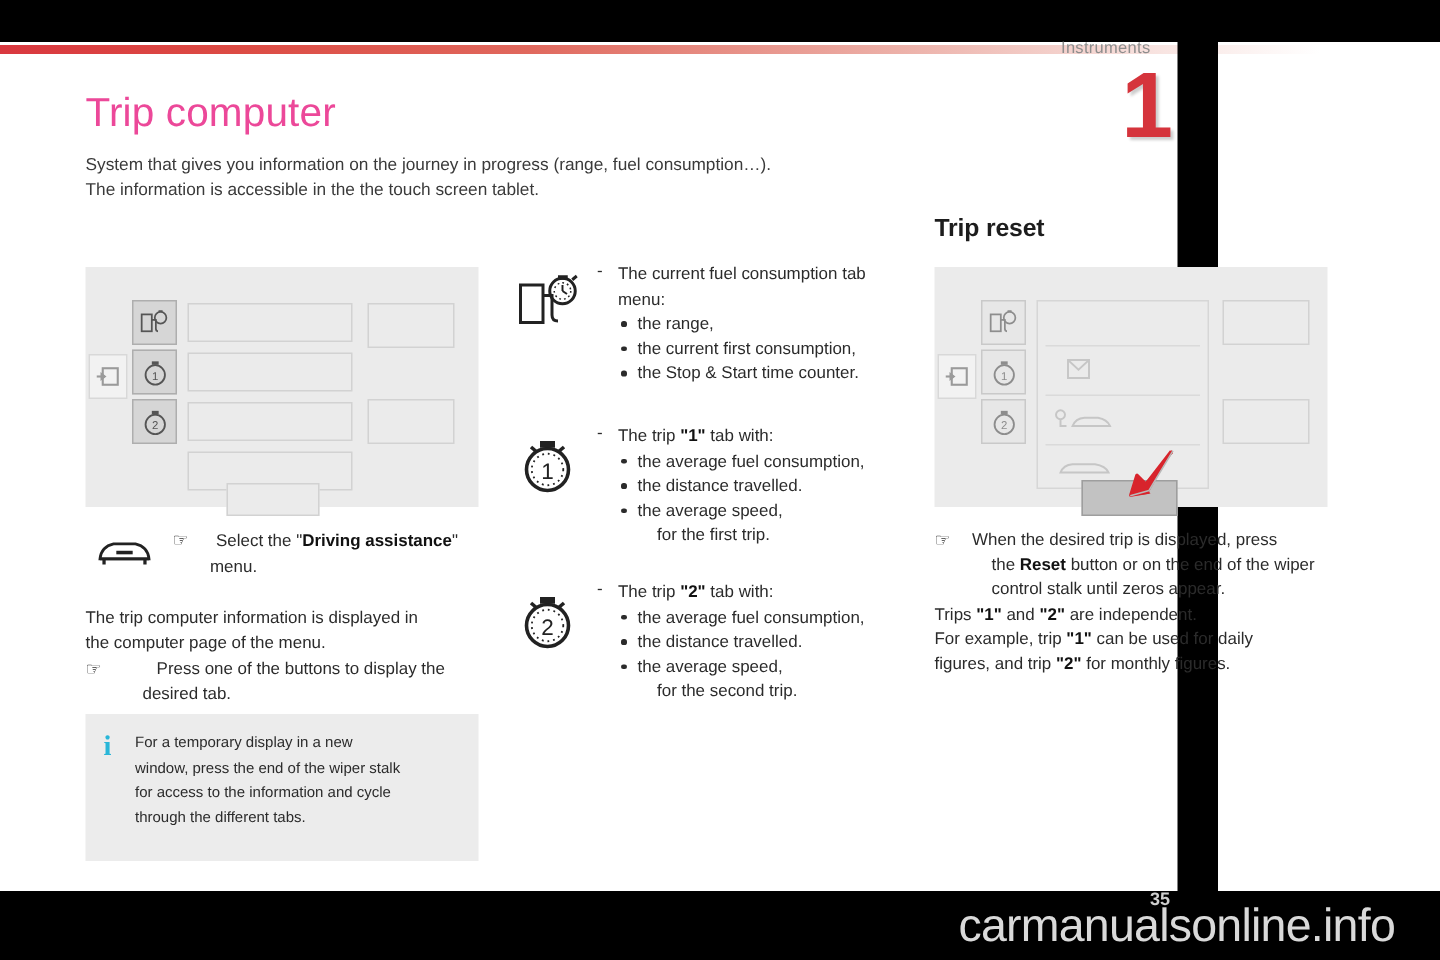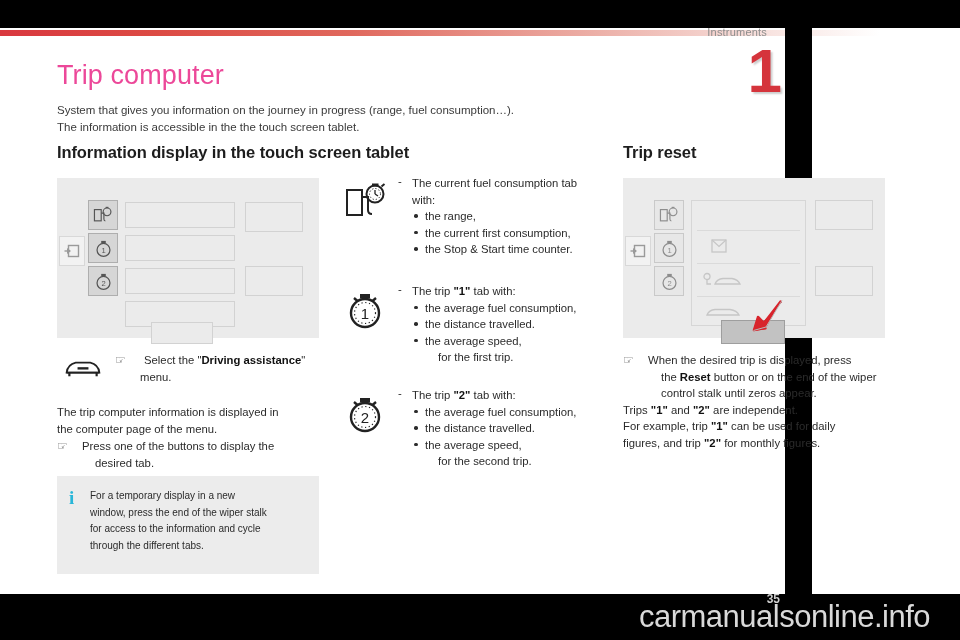--- a/index.html
+++ b/index.html
@@ -176,21 +176,20 @@
   <div class="chapter-name">Instruments</div>
   <div class="chapter-num">1</div>
 
   <h1 class="page-title">Trip computer</h1>
 
   <div class="intro">
     <div>System that gives you information on the journey in progress (range, fuel consumption…).</div>
     <div>The information is accessible in the the touch screen tablet.</div>
   </div>
 
-  <h2 class="h2 left">Information display in the touch screen tablet</h2>
   <h2 class="h2 right">Trip reset</h2>
 
   <div class="col-left">
 
     <div class="tablet">
       <div class="tside" style="left:2px; top:58px; width:26px; height:30px;">
         <svg width="16" height="14" viewBox="0 0 16 14">
           <rect x="4.5" y="1.5" width="10" height="11" fill="none" stroke="#9a9a9a" stroke-width="1.4"></rect>
           <path d="M0.5 7 L6 7" stroke="#9a9a9a" stroke-width="1.4" fill="none"></path>
           <path d="M3 4 L7 7 L3 10 Z" fill="#9a9a9a"></path>
@@ -252,21 +251,21 @@
       </div>
     </div>
 
     <div class="body para" style="margin-top:10px;">
       <div>The trip computer information is displayed in</div>
       <div>the computer page of the menu.</div>
     </div>
 
     <div class="body" style="position:relative; margin-top:1px;">
       <span class="hand" style="position:absolute; left:0; top:0;">☞</span>
-      <div style="padding-left:25px;">Press one of the buttons to display the</div>
+      <div style="padding-left:25px;text-align:center;">Press one of the buttons to display the</div>
       <div style="padding-left:38px;">desired tab.</div>
     </div>
   </div>
 
   <div class="note">
     <div class="i">i</div>
     <div class="ntext">
       <div>For a temporary display in a new</div>
       <div>window, press the end of the wiper stalk</div>
       <div>for access to the information and cycle</div>
@@ -285,21 +284,21 @@
           <circle cx="31" cy="13" r="5.5" fill="none" stroke="#222" stroke-width="1" stroke-dasharray="1.2 2"></circle>
           <rect x="28" y="2.5" width="6.5" height="3" fill="#222"></rect>
           <path d="M31 13 L31 9" stroke="#222" stroke-width="1.3"></path>
           <path d="M31 13 L34 15" stroke="#222" stroke-width="1.3"></path>
           <path d="M37.5 5.5 L40.5 3" stroke="#222" stroke-width="2"></path>
         </svg>
       </span>
       <span class="dash">-</span>
       <div class="txt body">
         <div>The current fuel consumption tab</div>
-        <div>with:</div>
+        <div>menu:</div>
         <ul class="indent-list">
           <li><span class="dot"></span><span>the range,</span></li>
           <li><span class="dot"></span><span>the current first consumption,</span></li>
           <li><span class="dot"></span><span>the Stop &amp; Start time counter.</span></li>
         </ul>
       </div>
     </div>
 
     <div class="item" style="min-height:104px;">
       <span class="ico">

